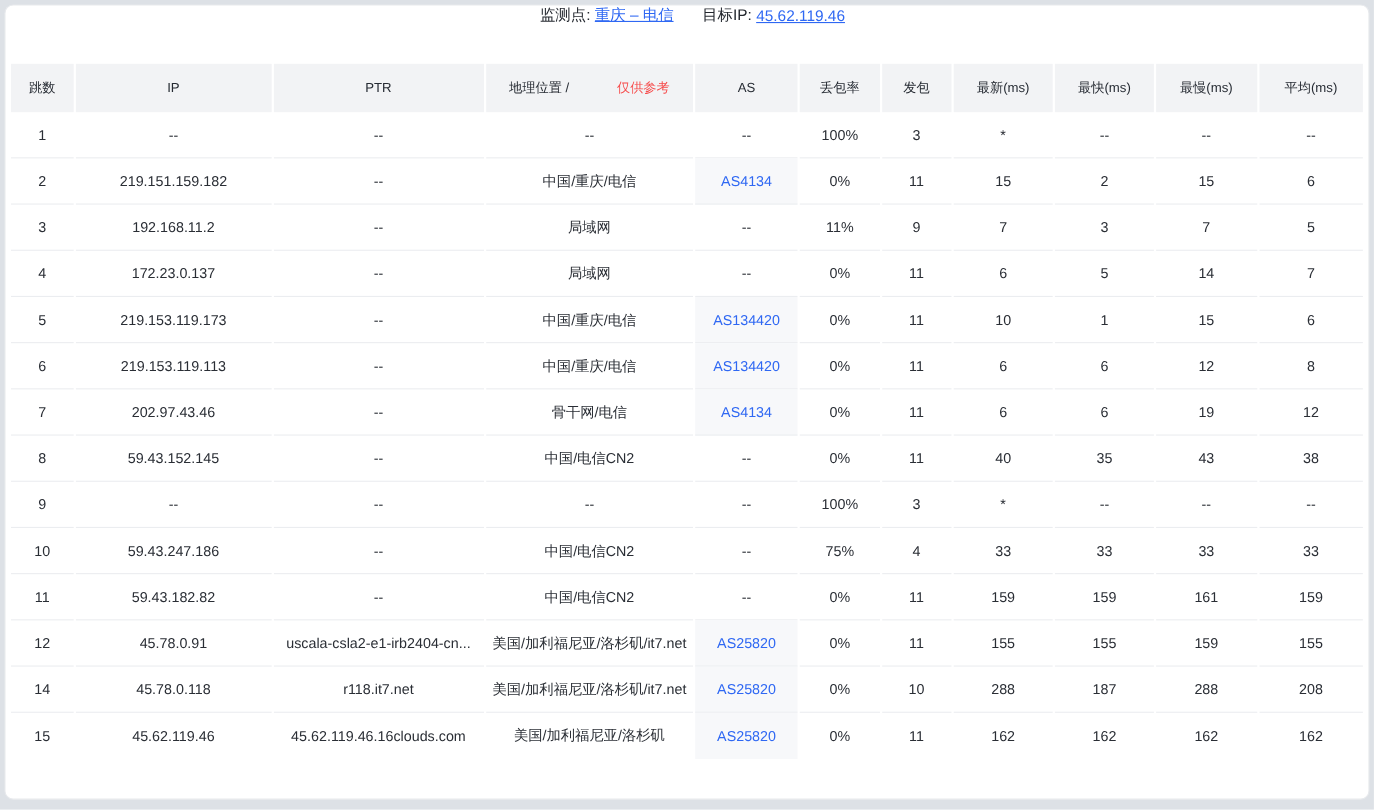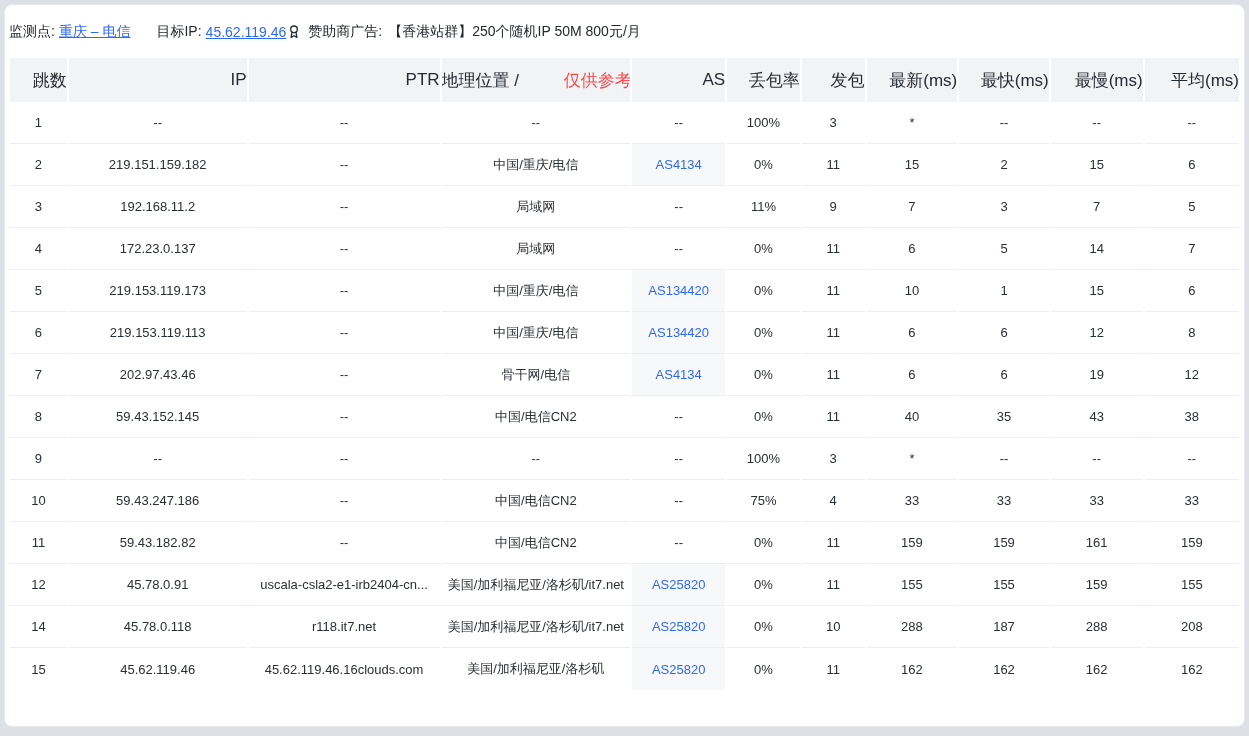--- a/index.html
+++ b/index.html
@@ -26,43 +26,45 @@
     border:1px solid var(--card-border);
     border-radius:8px;
     overflow:hidden;
     height:723px;
   }
   
   .topbar{
     height:53px;
     display:flex;
     align-items:center;
-    padding:0 18px 0 4px;
+    justify-content:space-between;
+    padding:0 18px 0 28px;
+    flex-direction:column;
   }
   .topbar .left{display:flex;align-items:center;gap:26px;}
   .info-item{display:flex;align-items:center;gap:4px;white-space:nowrap;}
   .info-label{color:var(--text);}
   .info-value{color:var(--blue);cursor:pointer;text-decoration:underline;}
   .sponsor{display:flex;align-items:center;gap:6px;white-space:nowrap;}
   .sponsor .icon{display:flex;align-items:center;}
   .sponsor a{color:var(--text);text-decoration:none;cursor:pointer;}
   
   .table-wrap{padding:0 3px;}
   table{
     width:100%;
     table-layout:fixed;
     border-collapse:separate;
     border-spacing:2px 0;
   }
   thead th{
     background:var(--header-bg);
     height:44px;
     font-weight:500;
-    font-size:17px;
-    text-align:right;
+    font-size:12px;
+    text-align:center;
     color:#262b33;
     white-space:nowrap;
     overflow:hidden;
   }
   .geo-note{color:var(--red);margin-left:40px;}
   tbody td{
     height:42px;
     text-align:center;
     vertical-align:middle;
     font-size:13px;
@@ -84,30 +86,20 @@
   <div class="topbar">
     <div class="left">
       <div class="info-item">
         <span class="info-label">监测点:</span>
         <span class="info-value">重庆 – 电信</span>
       </div>
       <div class="info-item">
         <span class="info-label">目标IP:</span>
         <span class="info-value">45.62.119.46</span>
       </div>
-    </div>
-    <div class="sponsor">
-      <span class="icon">
-        <svg viewBox="0 0 24 24" width="16" height="16" fill="none" stroke="#262b33" stroke-width="2" stroke-linecap="round" stroke-linejoin="round">
-          <circle cx="12" cy="8" r="5"></circle>
-          <path d="M9 12.6 L7.6 20 L12 17.6 L16.4 20 L15 12.6"></path>
-        </svg>
-      </span>
-      <span class="info-label">赞助商广告:</span>
-      <a>【香港站群】250个随机IP 50M 800元/月</a>
     </div>
   </div>
 
   <div class="table-wrap">
     <table>
       <colgroup>
         <col style="width:4.7%">
           <col style="width:14.7%">
           <col style="width:15.8%">
         <col style="width:15.6%">

